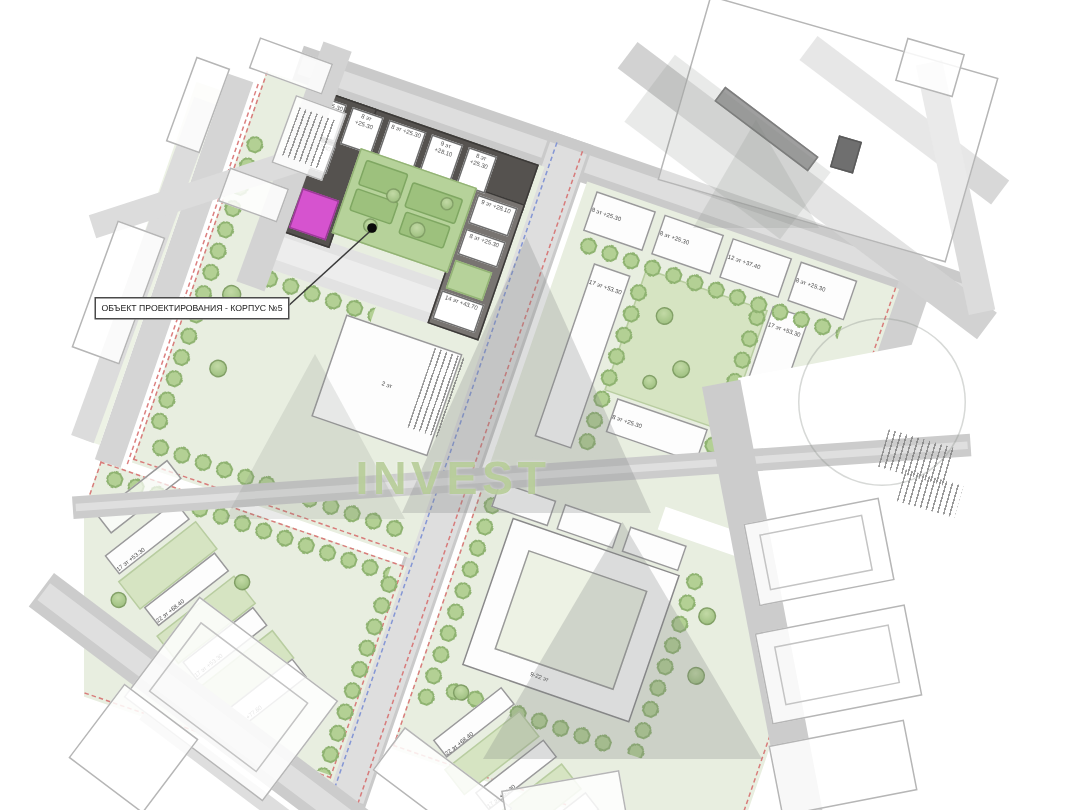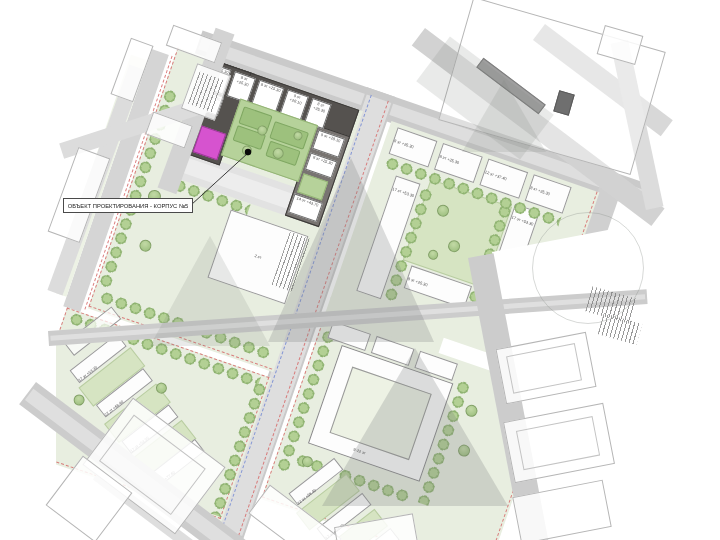--- a/index.html
+++ b/index.html
@@ -217,20 +217,21 @@
   <div class="ctx" style="left:58px;top:468px;width:62px;height:62px;transform:rotate(37deg);"></div>
   <div class="ctx" style="left:250px;top:508px;width:90px;height:36px;transform:rotate(37deg);"></div>
   <div class="ctx" style="left:336px;top:520px;width:80px;height:30px;transform:rotate(-10deg);"></div>
 
   <div class="wm wm-tri" style="left:268px;top:158px;width:166px;height:184px;"></div>
   <div class="wm wm-tri" style="left:322px;top:348px;width:186px;height:158px;"></div>
   <div class="wm wm-tri wm-light" style="left:150px;top:236px;width:120px;height:110px;"></div>
   <div class="wm wm-light" style="left:420px;top:70px;width:130px;height:56px;transform:rotate(37deg);"></div>
   <div class="wm wm-tri wm-light" style="left:462px;top:80px;width:84px;height:72px;"></div>
   <div class="wm-circle" style="left:532px;top:212px;width:110px;height:110px;"></div>
+  <div id="wm-text">INVEST</div>
 
   <svg id="leader">
     <line x1="191" y1="205" x2="248" y2="153" stroke="#3a3a3a" stroke-width="1"></line>
     <circle cx="248" cy="152" r="3.2" fill="#0a0a0a"></circle>
   </svg>
   <div id="callout">
     <span>ОБЪЕКТ ПРОЕКТИРОВАНИЯ - КОРПУС №5</span>
   </div>
 
 </div>

